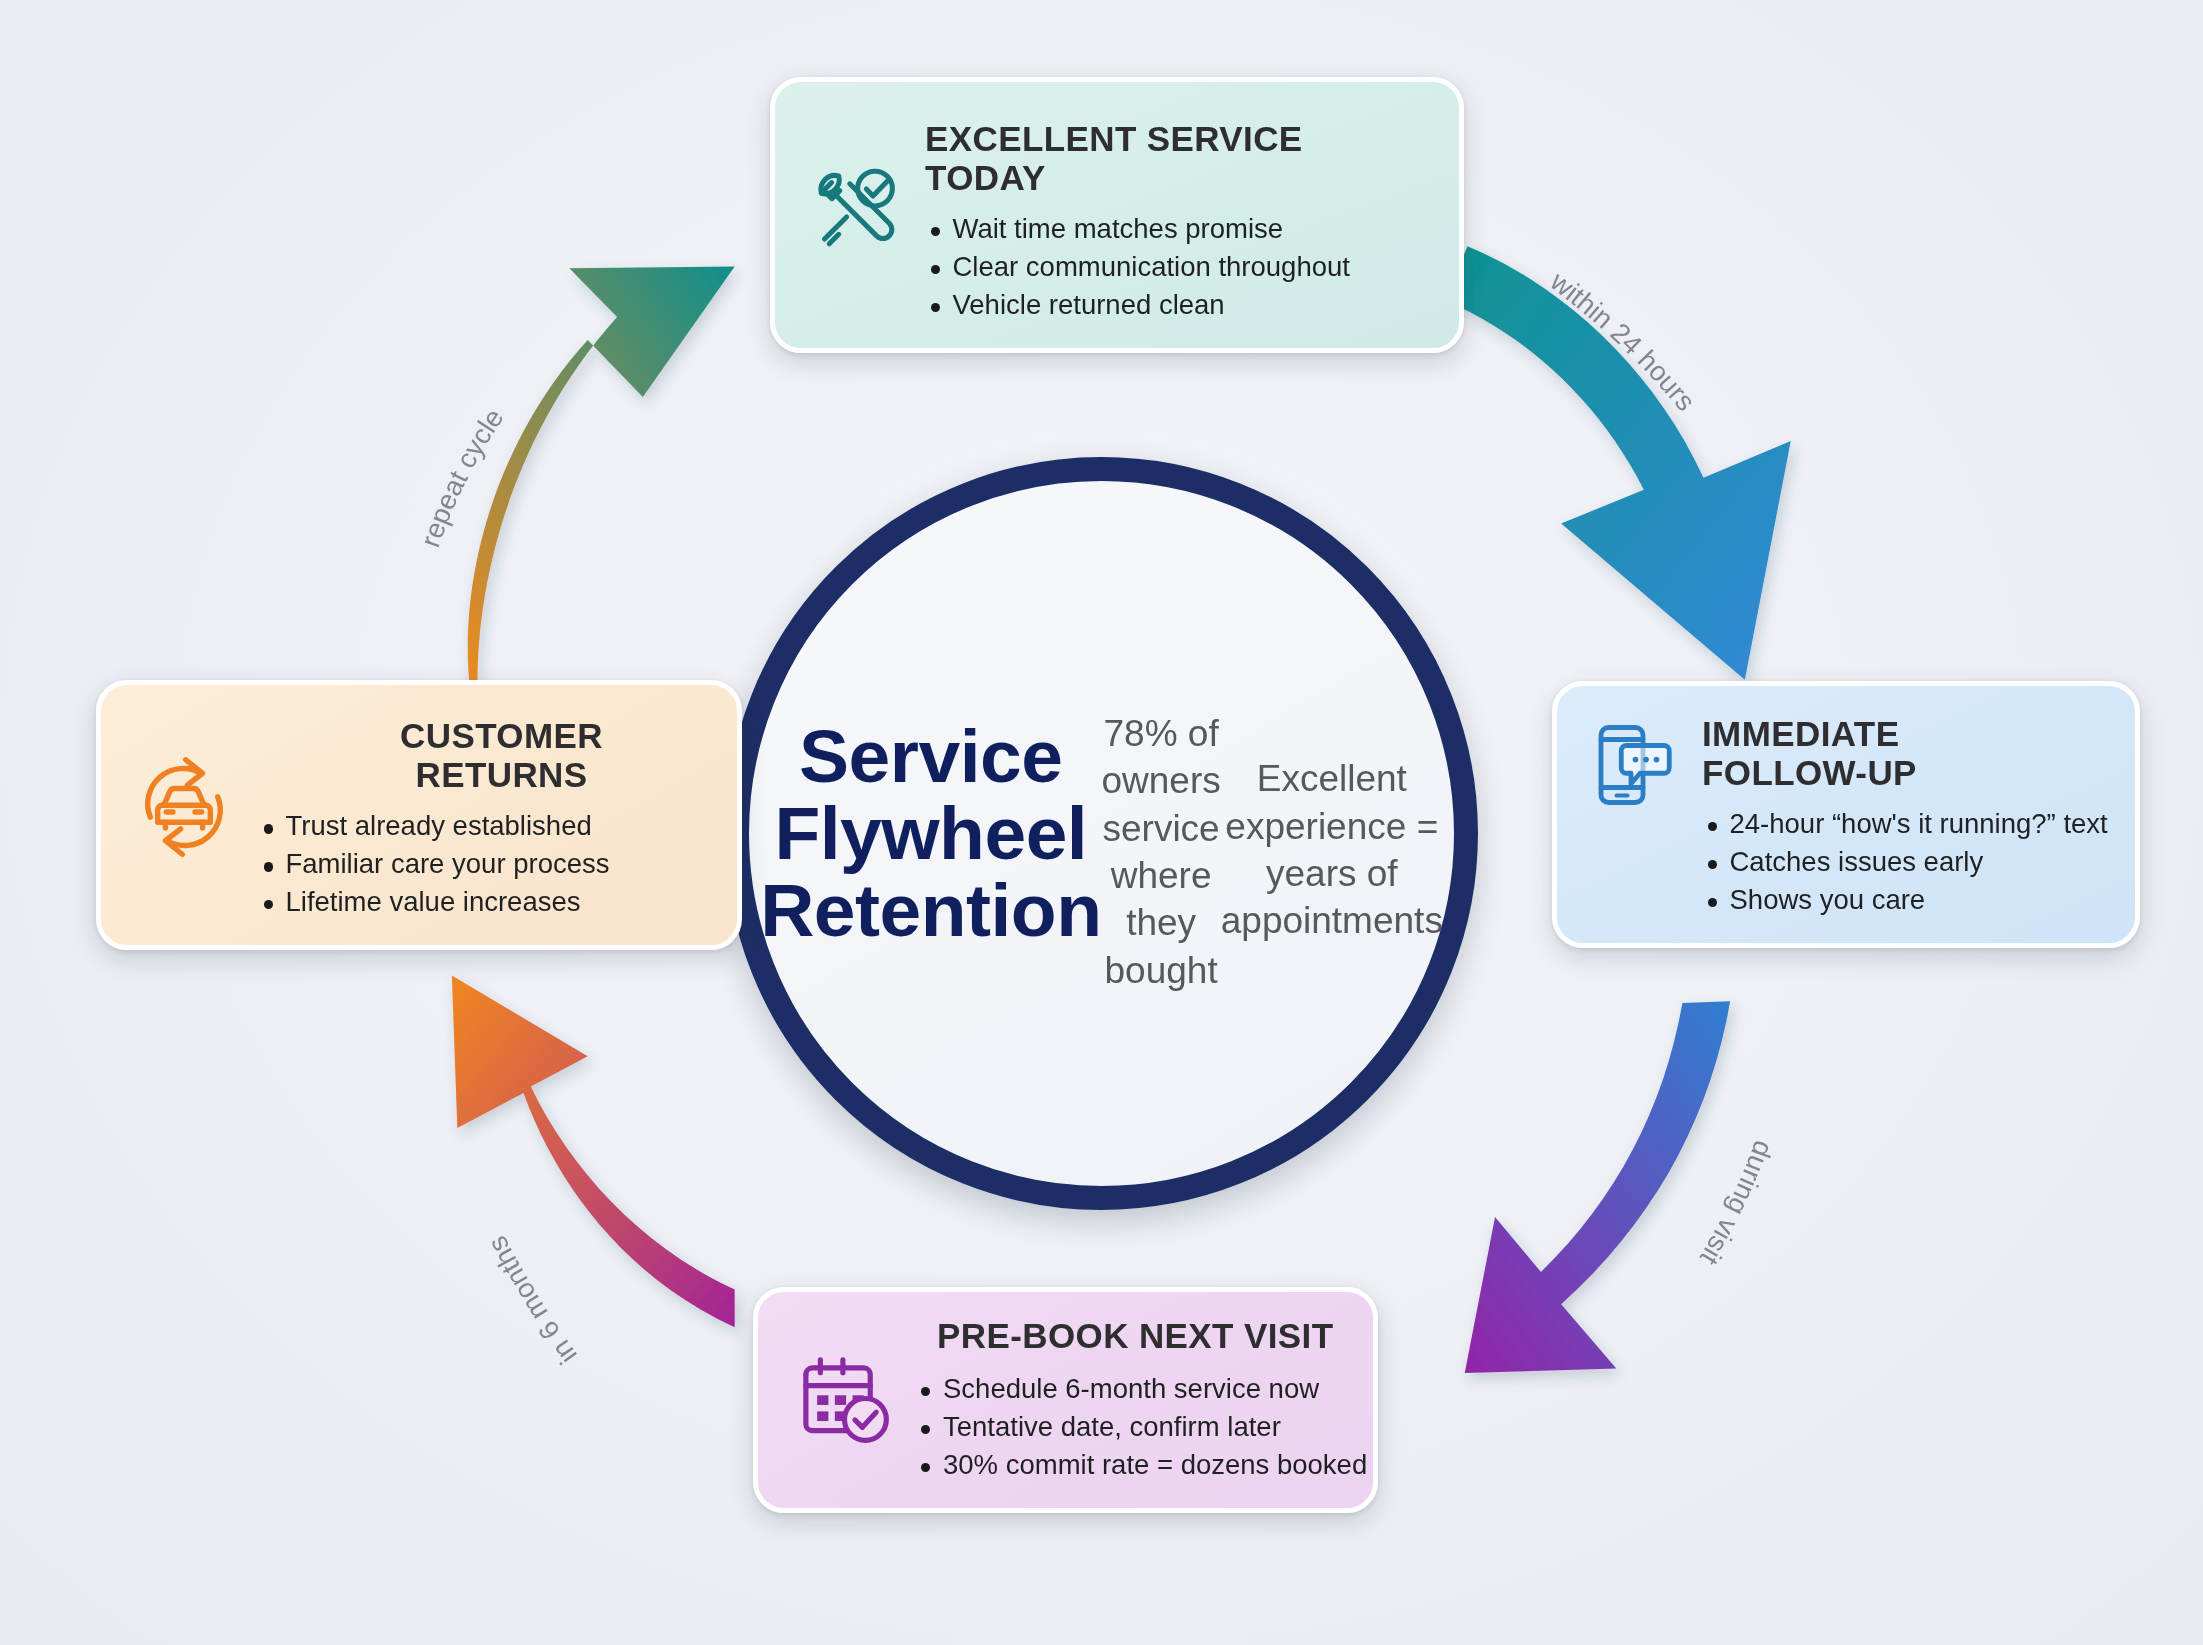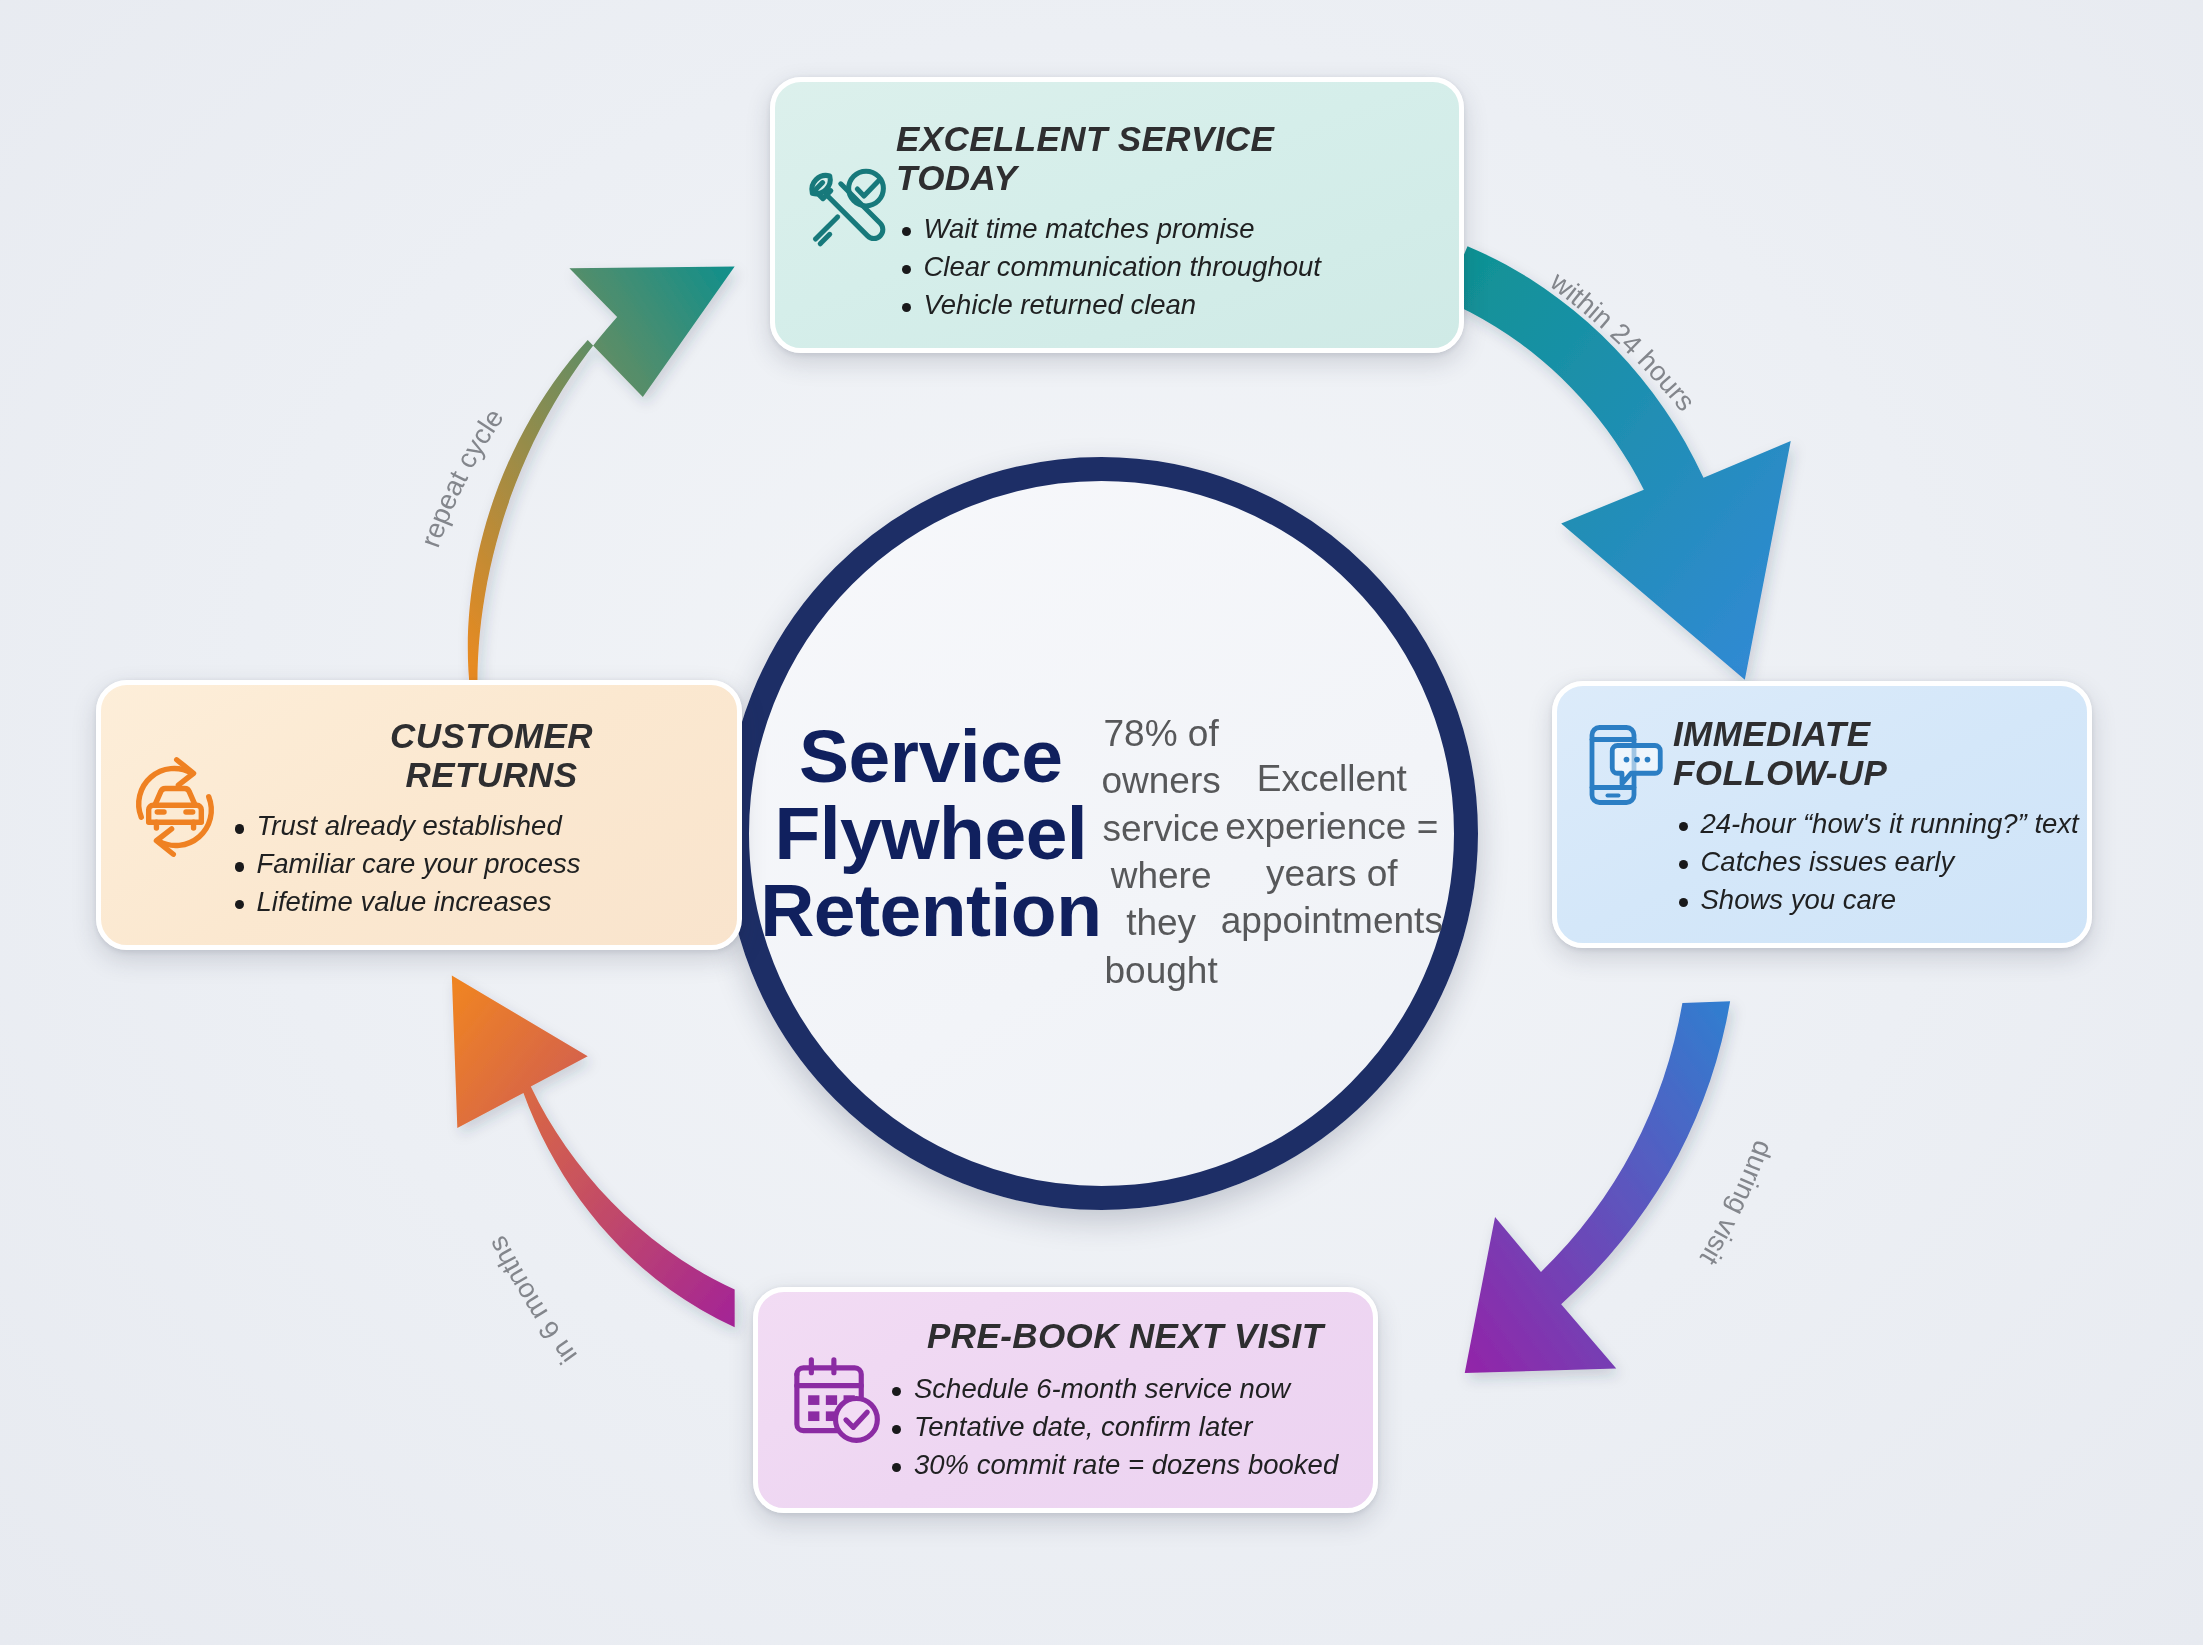--- a/index.html
+++ b/index.html
@@ -20,22 +20,22 @@
   #arrows { position:absolute; inset:0; width:2204px; height:1646px; }
 
   
   .card {
     position:absolute;
     border-radius:31px;
     border:5.5px solid #ffffff;
     box-shadow:0 9.2px 24px rgba(40,50,70,.17), 0 1.8px 5.5px rgba(40,50,70,.10);
     display:flex;
     align-items:center;
-    padding:24px 20px;
-    font-style:italic;
+    padding:24px 29px;
+    gap:20px;
   }
   .card .icon { flex:0 0 auto; display:block; }
   .card .body { flex:1 1 auto; min-width:0; }
   .card h3 {
     font-size:35px;
     font-weight:bold;
     letter-spacing:0.4px;
     color:#2e2e30;
     line-height:1.12;
     margin-bottom:13px;
@@ -63,21 +63,21 @@
     left:770px; top:77px; width:694px;
     background:linear-gradient(160deg,#dcf0ec 0%,#d5eeea 45%,#cfeae6 100%);
     align-items:flex-start;
     padding-top:33px;
   }
   #card-service .icon { margin-top:42px; }
   #card-service .body { padding-top:3.7px; }
 
   
   #card-followup {
-    left:1552px; top:681px; width:540px;
+    left:1552px; top:681px; width:588px;
     background:linear-gradient(155deg,#dcebfa 0%,#d4e7f9 50%,#cfe4f8 100%);
     align-items:flex-start;
     padding-top:27.5px;
   }
   #card-followup .icon { margin-top:3.7px; }
 
   
   #card-returns {
     left:96px; top:680px; width:646px;
     background:linear-gradient(150deg,#fdeed9 0%,#fbe8d0 50%,#f9e4cd 100%);

